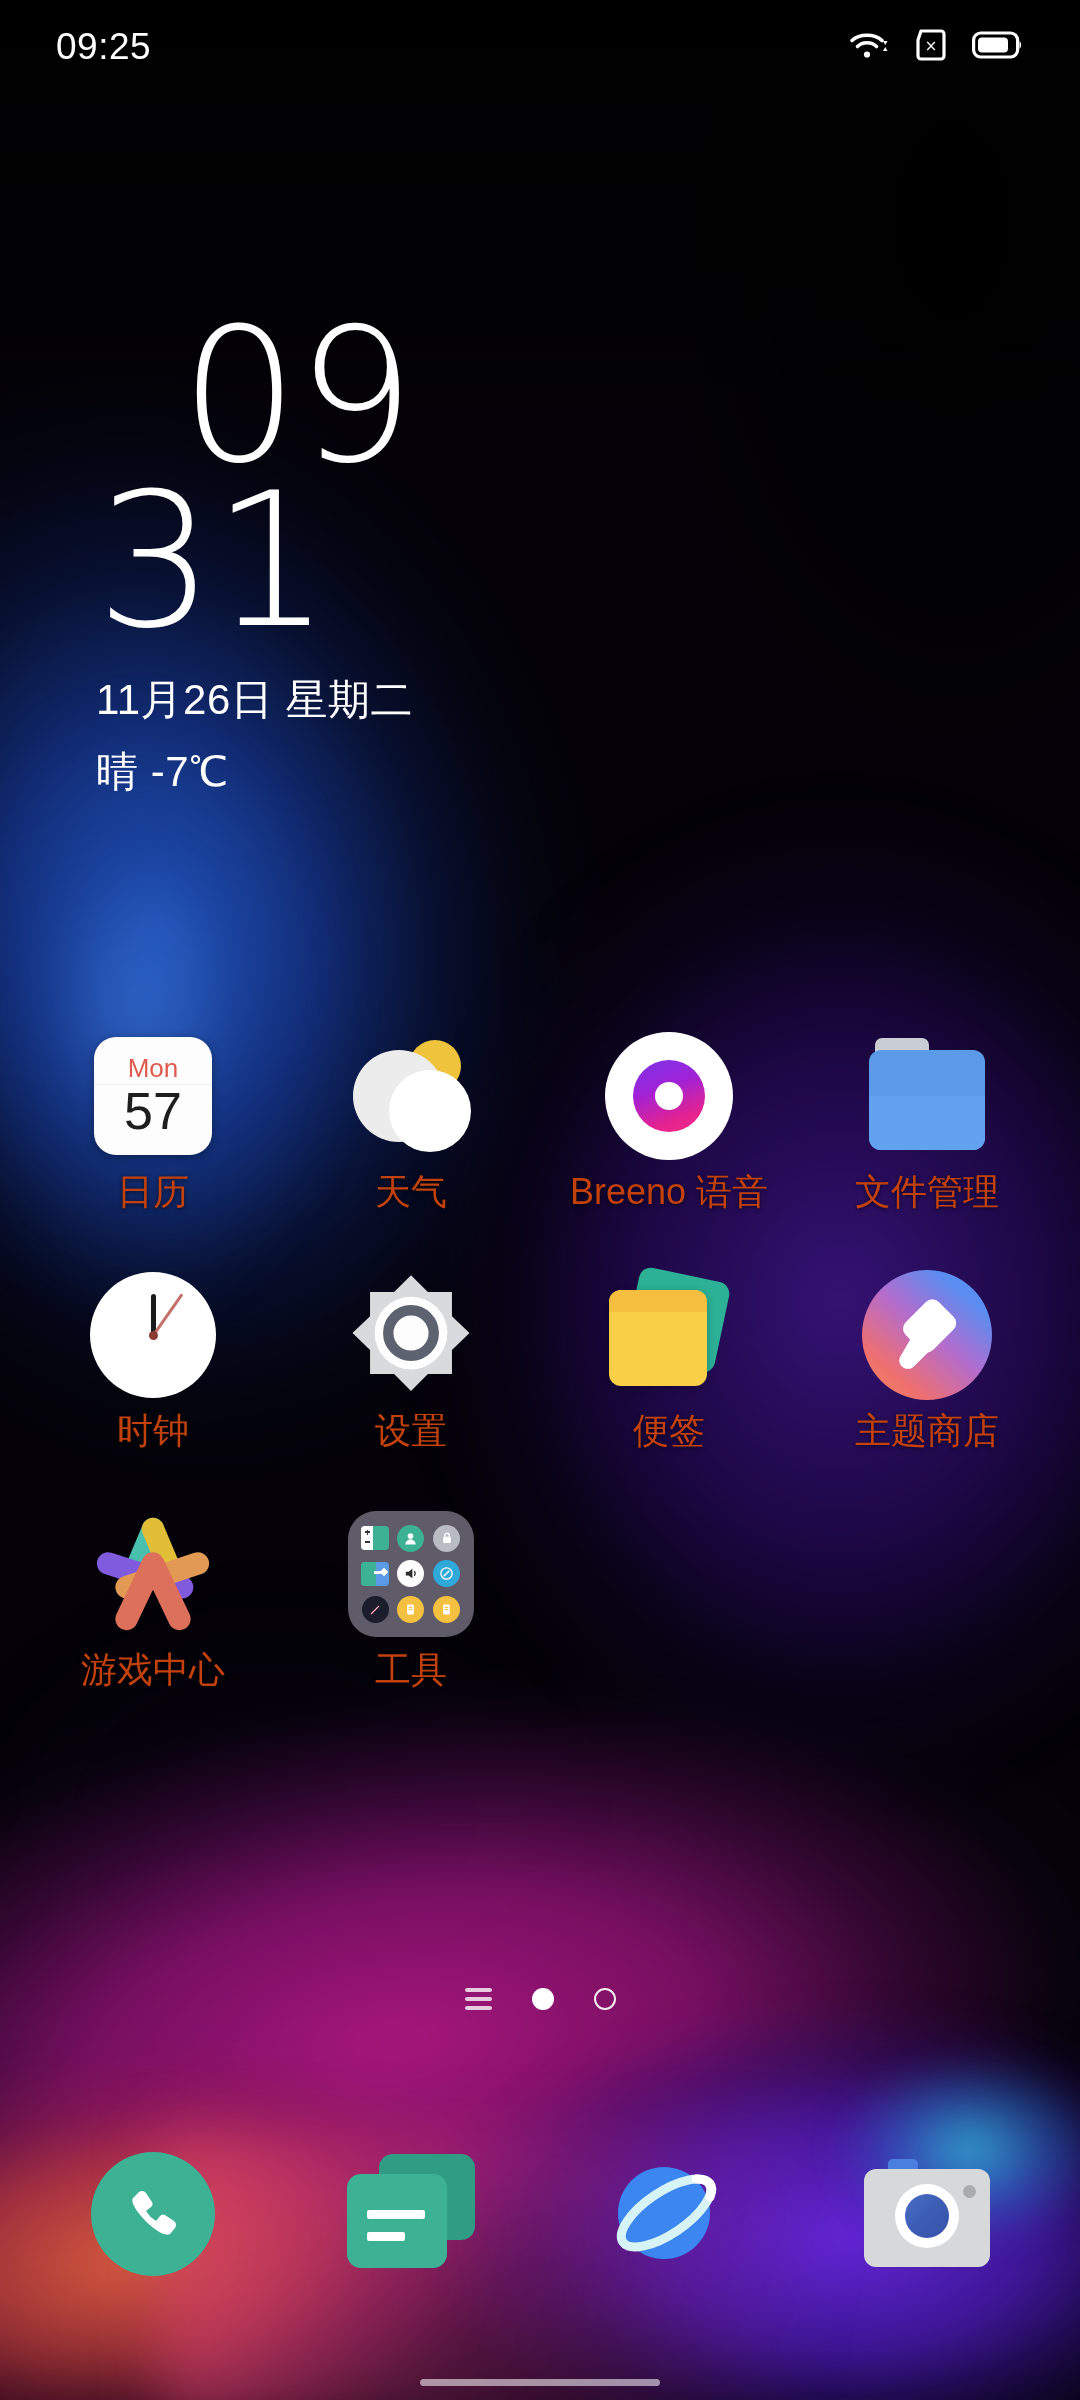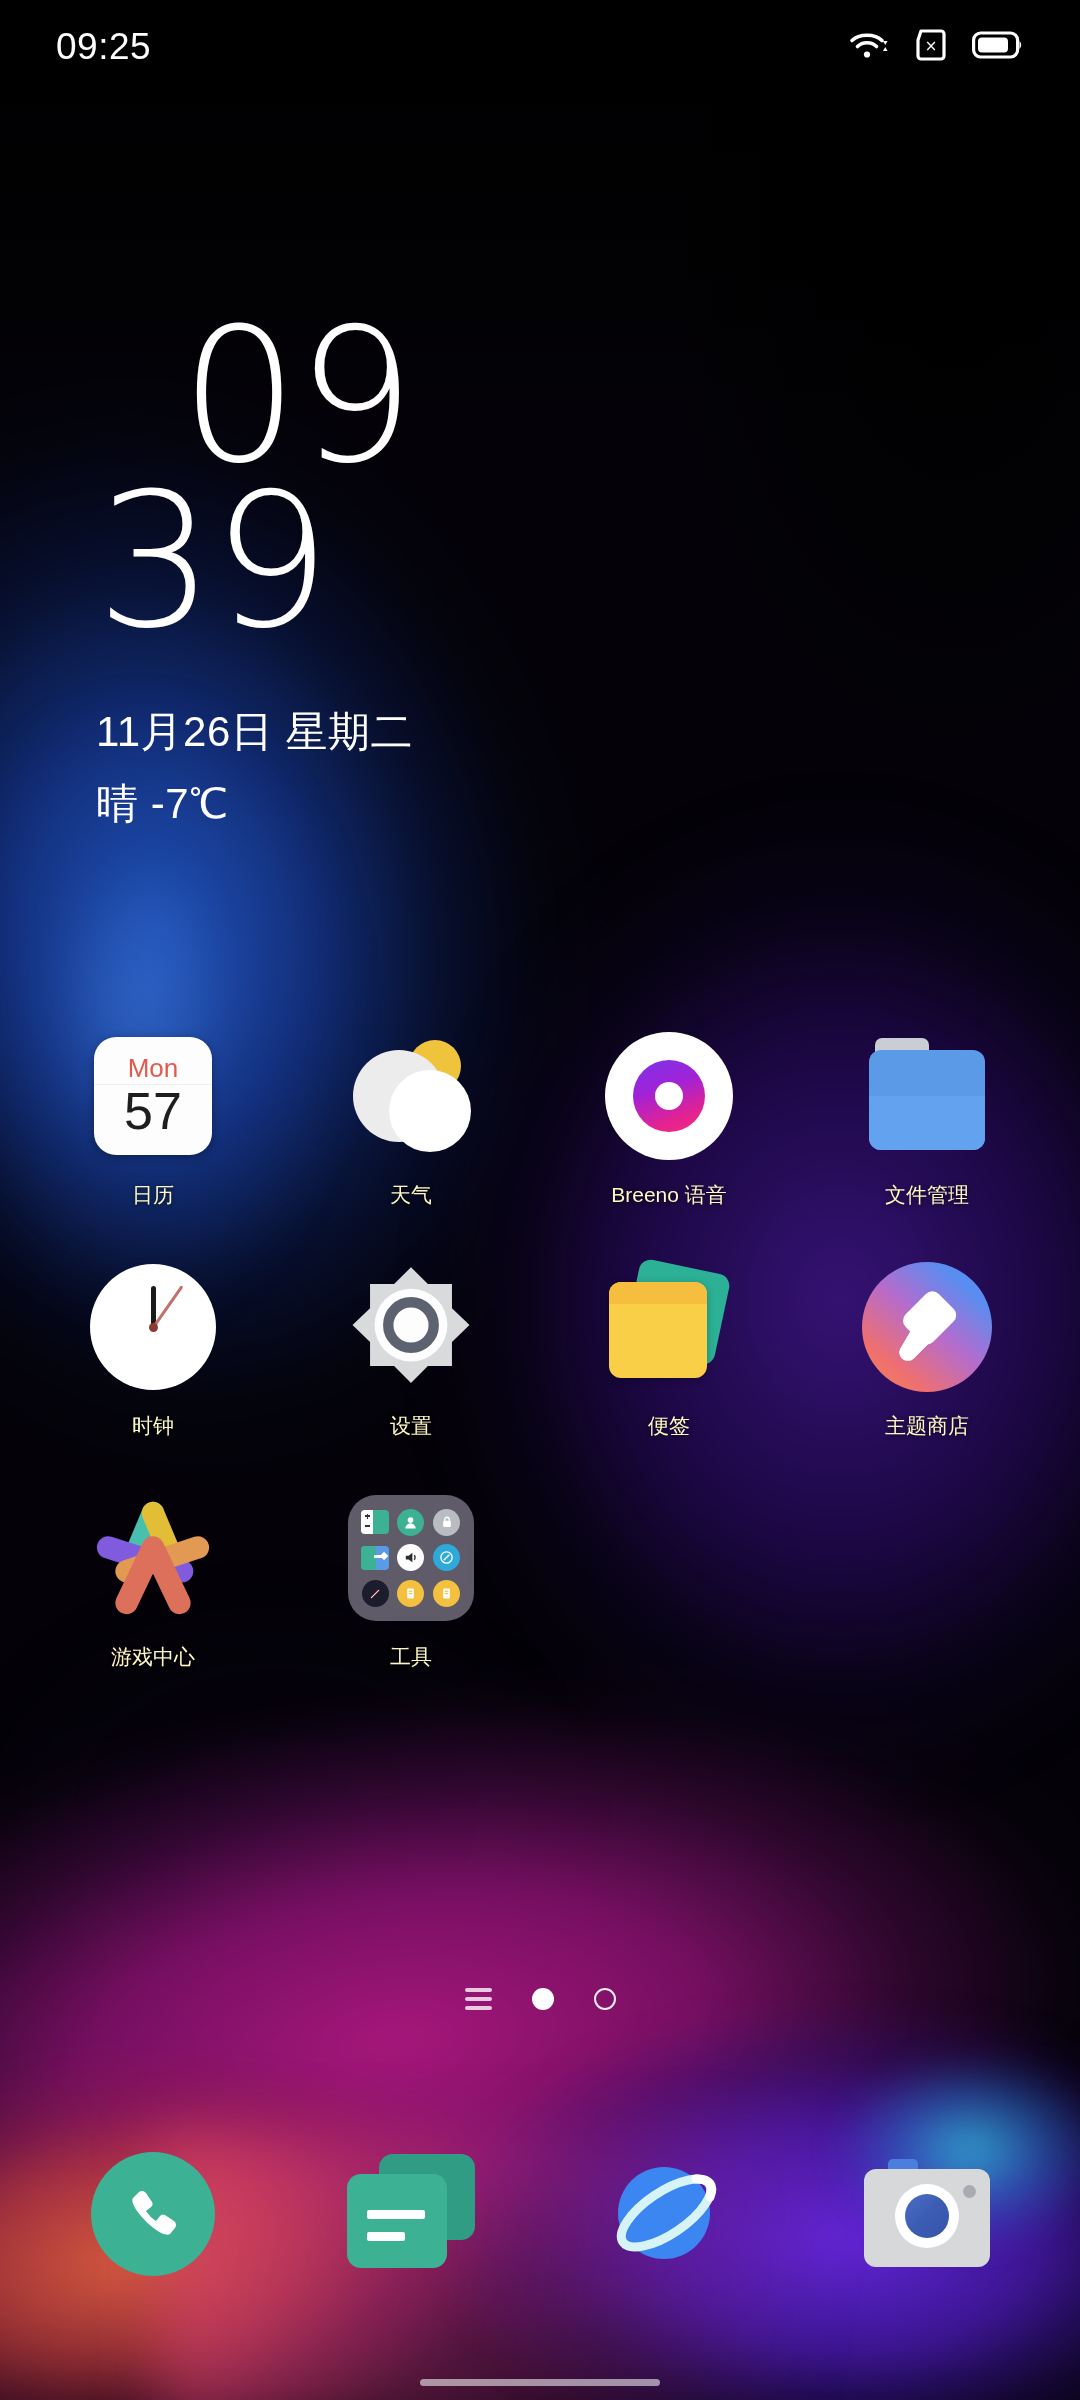--- a/index.html
+++ b/index.html
@@ -136,21 +136,21 @@
     color:#fff;
     font-family:"DejaVu Sans", sans-serif;
     font-weight:300;
     font-size:186px;
     line-height:0.80;
     letter-spacing:-2px;
   }
   #clock-hh { display:block;text-align:right; }
   #clock-mm { display:block; margin-top:16px; }
   #widget-date {
-    color:#fff; font-size:42px; margin-top:68px; letter-spacing:0.5px;
+    color:#fff; font-size:42px; margin-top:36px; letter-spacing:0.5px;
   }
   #widget-weather {
     color:#fff; font-size:42px; margin-top:16px; letter-spacing:0.5px;
   }
 
   
   #appgrid {
     position:absolute; left:0; top:1030px; width:1080px;
     z-index:30;
     display:grid; grid-template-columns:repeat(4,1fr);
@@ -159,21 +159,21 @@
   }
   .app {
     display:flex; flex-direction:column; align-items:center;
     cursor:pointer;
   }
   .icon {
     width:132px; height:132px; position:relative;
     display:flex; align-items:center; justify-content:center;
   }
   .app-label {
-    margin-top:19px; color:#fef9c3; font-size:21px;
+    margin-top:6px; color:#c2410c; font-size:36px;
     text-shadow:0 1px 4px rgba(0,0,0,0.7);
     white-space:nowrap;
   }
 
   
   .ic-cal {
     width:118px; height:118px; border-radius:22px; background:#fdfdfd;
     display:flex; flex-direction:column; align-items:center; justify-content:center;
     box-shadow:0 2px 10px rgba(0,0,0,0.35);
   }
@@ -433,21 +433,21 @@
           <rect x="6" y="7.6" width="30" height="14.8" rx="4" ry="4" fill="#fff"></rect>
           <path d="M47.5 11 a5.5 5.5 0 0 1 0 8 z" fill="#fff"></path>
         </svg>
       </span>
 
     </div>
   </div>
 
   <div id="clockwidget">
     <span id="clock-hh" class="clock-line">09</span>
-    <span id="clock-mm" class="clock-line">39</span>
+    <span id="clock-mm" class="clock-line">31</span>
     <div id="widget-date">11月26日 星期二</div>
     <div id="widget-weather">晴 -7℃</div>
   </div>
 
   <div id="appgrid">
 
     <div class="app">
       <div class="icon">
         <div class="ic-cal">
           <div class="strip"></div>

